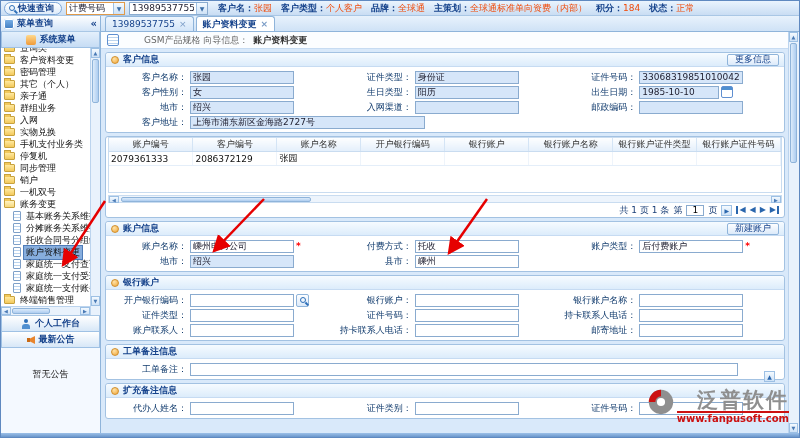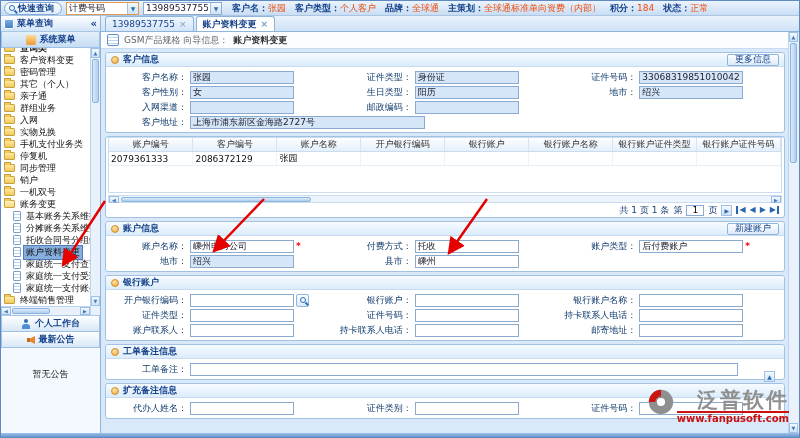--- a/index.html
+++ b/index.html
@@ -10,21 +10,21 @@
 
   
   .topbar{height:15px;display:flex;align-items:center;gap:4px;padding:0 3px;
           background:linear-gradient(#eaf4fe,#c9ddf3);border-bottom:1px solid #a9c7e5;}
   .qbtn{display:inline-flex;align-items:center;gap:3px;height:13px;padding:0 7px 0 4px;border:1px solid #7fa8d8;
         border-radius:7px;background:linear-gradient(#ffffff,#ddebfa);color:#15428b;font-weight:bold;cursor:pointer;}
   .lens{width:6px;height:6px;border:1.5px solid #2d6fb8;border-radius:50%;position:relative;display:inline-block;}
   .lens::after{content:"";position:absolute;width:4px;height:1.5px;background:#2d6fb8;transform:rotate(45deg);left:4px;top:5px;}
   .combo{display:inline-flex;height:13px;border:1px solid #e09a4a;background:#fff;align-items:stretch;}
   .combo.plain{border-color:#8aabcf;}
-  .combo input{border:0;width:60px;padding:0 2px;color:#223;outline:none;}
+  .combo input{border:0;width:46px;padding:0 2px;color:#223;outline:none;}
   .combo.num input{width:66px;}
   .cbtn{width:11px;background:linear-gradient(#f4faff,#cfe2f6);border-left:1px solid #9fc1e4;color:#3c6ea8;
         font-size:6px;display:flex;align-items:center;justify-content:center;cursor:pointer;}
   .kvs{display:flex;align-items:center;gap:9px;margin-left:6px;white-space:nowrap;}
   .kv .k{color:#15428b;font-weight:bold;}
   .kv .v{color:#f04b0b;}
 
   
   .app{display:flex;height:417px;}
   .sidebar{width:100px;flex:none;border-right:1px solid #8fb4da;background:#eaf3fc;display:flex;flex-direction:column;}
@@ -34,21 +34,21 @@
   .side-btn{height:16px;display:flex;align-items:center;justify-content:center;gap:4px;border:1px solid #9fc1e4;border-top:0;
             background:linear-gradient(#ffffff,#d7e7f7);color:#15428b;font-weight:bold;cursor:pointer;}
   .side-btn.active{background:linear-gradient(#e4f0fc,#c6dcf4);}
   .mico{width:10px;height:10px;border-radius:2px;display:inline-block;}
   .mico.grid{background:linear-gradient(#7db3e8,#3f7cc0);box-shadow:inset 0 0 0 1px #fff;}
   .mico.gear{background:linear-gradient(#ffd98e,#f09a38);}
 
   .tree{position:relative;height:268px;background:#fff;overflow:hidden;border-bottom:1px solid #a9c7e5;}
   .trows{position:absolute;left:0;top:0;right:10px;overflow:hidden;height:259px;}
   .trow{height:12px;display:flex;align-items:center;gap:3px;padding-left:3px;white-space:nowrap;cursor:pointer;color:#111;}
-  .trow.f-clipped{margin-top:-6px;font-weight:bold;}
+  .trow.f-clipped{margin-top:-6px;}
   .trow.f-child{padding-left:12px;}
   .trow.f-selected .tlabel{background:#87aede;outline:1px solid #4f7cb8;}
   .ticon{width:11px;height:8px;flex:none;position:relative;background:linear-gradient(#ffe9a0,#f3c95c);
          border:1px solid #c8a23e;border-radius:1px;}
   .ticon::before{content:"";position:absolute;left:-1px;top:-3px;width:5px;height:2px;background:#f3c95c;border:1px solid #c8a23e;border-bottom:0;}
   .f-open .ticon{background:linear-gradient(#fff3c4,#f7d87c);}
   .f-child .ticon{width:8px;height:10px;background:repeating-linear-gradient(#fff 0 2px,#bcd4ee 2px 3px);border:1px solid #7ea0c8;}
   .f-child .ticon::before{display:none;}
   .tlabel{padding:0 2px;}
 
@@ -71,21 +71,21 @@
   
   .main{flex:1;position:relative;background:#d9e9fa;}
   .tabstrip{height:16px;display:flex;align-items:flex-end;padding-left:4px;gap:2px;
             background:linear-gradient(#e8f2fc,#cfe2f6);border-bottom:1px solid #8fb4da;}
   .tab{height:15px;display:flex;align-items:center;gap:4px;padding:0 6px;border:1px solid #8fb4da;border-bottom:0;
        border-radius:3px 3px 0 0;background:linear-gradient(#eef6fe,#d3e5f8);color:#15428b;cursor:pointer;}
   .tab.f-active{background:#fff;font-weight:bold;}
   .tab-x{color:#7a9cc6;font-size:9px;cursor:pointer;}
   .wizbar{height:17px;display:flex;align-items:center;gap:5px;padding:0 6px;background:#fbfdff;border-bottom:1px solid #c6dbf2;}
   .wizicon{width:12px;height:12px;border:1px solid #5f8fd0;background:repeating-linear-gradient(#fff 0 2px,#bcd4ee 2px 3px);border-radius:2px;}
-  .wiz-pre{color:#666;}
+  .wiz-pre{color:#666;margin-left:20px;}
   .wiz-cur{color:#333;font-weight:bold;}
 
   .content{position:absolute;left:0;right:11px;top:33px;bottom:0;padding:3px 3px 0 4px;overflow:hidden;}
   .mainsb{position:absolute;right:0;top:16px;bottom:0;width:11px;background:#e9f2fc;border-left:1px solid #bcd4ee;}
 
   .panel{background:#fff;border:1px solid #a3c2e2;border-radius:3px;margin-bottom:3px;}
   .panel-hd{height:14px;display:flex;align-items:center;gap:4px;padding:0 5px;
             background:linear-gradient(#f6fbff,#dcecfb);border-bottom:1px solid #c6dbf2;border-radius:3px 3px 0 0;}
   .bullet{width:8px;height:8px;border-radius:50%;background:radial-gradient(circle at 35% 30%,#ffe3a8,#f0a638);border:1px solid #d08f2e;}
   .ptitle{color:#15428b;font-weight:bold;}
@@ -385,20 +385,26 @@
               <input class="inp" readonly="" value="女" style="">
 
             </div>
 
             <div class="field f-readonly">
               <span class="lbl">生日类型：</span>
               <input class="inp" readonly="" value="阳历" style="">
 
             </div>
 
+            <div class="field f-readonly f-calendar">
+              <span class="lbl">出生日期：</span>
+              <input class="inp" readonly="" value="1985-10-10" style="">
+
+              <span class="aico ico-cal"></span>
+            </div>
 
             <div class="field f-readonly">
               <span class="lbl">地市：</span>
               <input class="inp" readonly="" value="绍兴" style="">
 
             </div>
 
             <div class="field f-readonly">
               <span class="lbl">入网渠道：</span>
               <input class="inp" readonly="" value="" style="">

